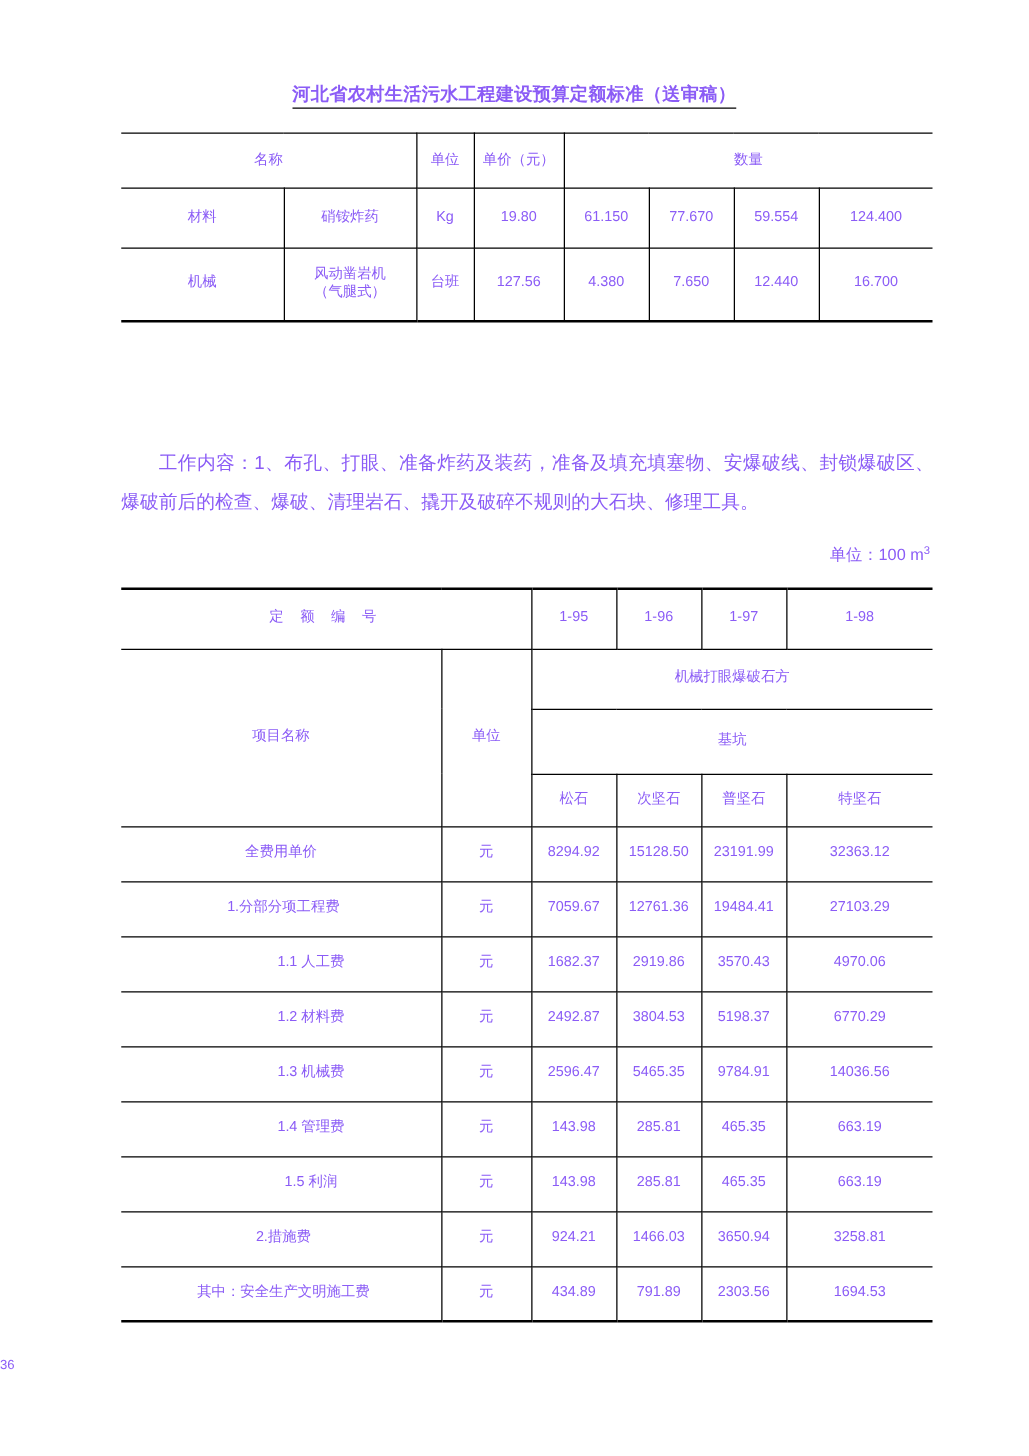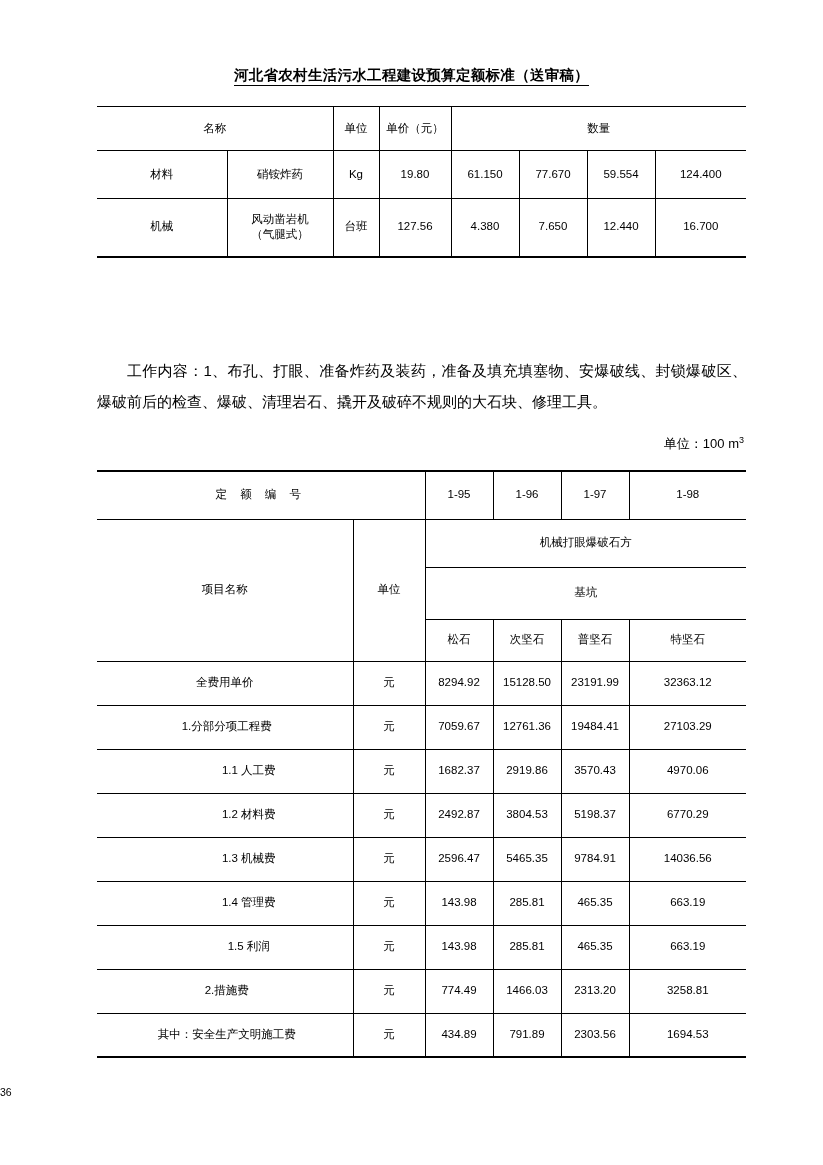--- a/index.html
+++ b/index.html
@@ -9,21 +9,21 @@
     background: #8a8a8a;
   }
   .page {
     position: relative;
     width: 823px;
     height: 1165px;
     background: #ffffff;
     margin: 0 auto;
     overflow: hidden;
     font-family: "Liberation Serif", "DejaVu Serif", serif;
-    color: #000000;
+    color: #8b5cf6;
     box-sizing: border-box;
   }
 
   
   .doc-title {
     position: absolute;
     left: 0;
     top: 66px;
     width: 823px;
     text-align: center;
@@ -254,23 +254,23 @@
         <td class="no-l indent1">1.5 利润</td>
         <td>元</td>
         <td class="numcell">143.98</td>
         <td class="numcell">285.81</td>
         <td class="numcell">465.35</td>
         <td class="numcell no-r">663.19</td>
       </tr>
       <tr class="dr">
         <td class="no-l t-left">2.措施费</td>
         <td>元</td>
-        <td class="numcell">774.49</td>
+        <td class="numcell">924.21</td>
         <td class="numcell">1466.03</td>
-        <td class="numcell">2313.20</td>
+        <td class="numcell">3650.94</td>
         <td class="numcell no-r">3258.81</td>
       </tr>
       <tr class="dr">
         <td class="no-l t-left t-bold thick-bot">其中：安全生产文明施工费</td>
         <td class="thick-bot">元</td>
         <td class="numcell thick-bot">434.89</td>
         <td class="numcell thick-bot">791.89</td>
         <td class="numcell thick-bot">2303.56</td>
         <td class="numcell no-r thick-bot">1694.53</td>
       </tr>

